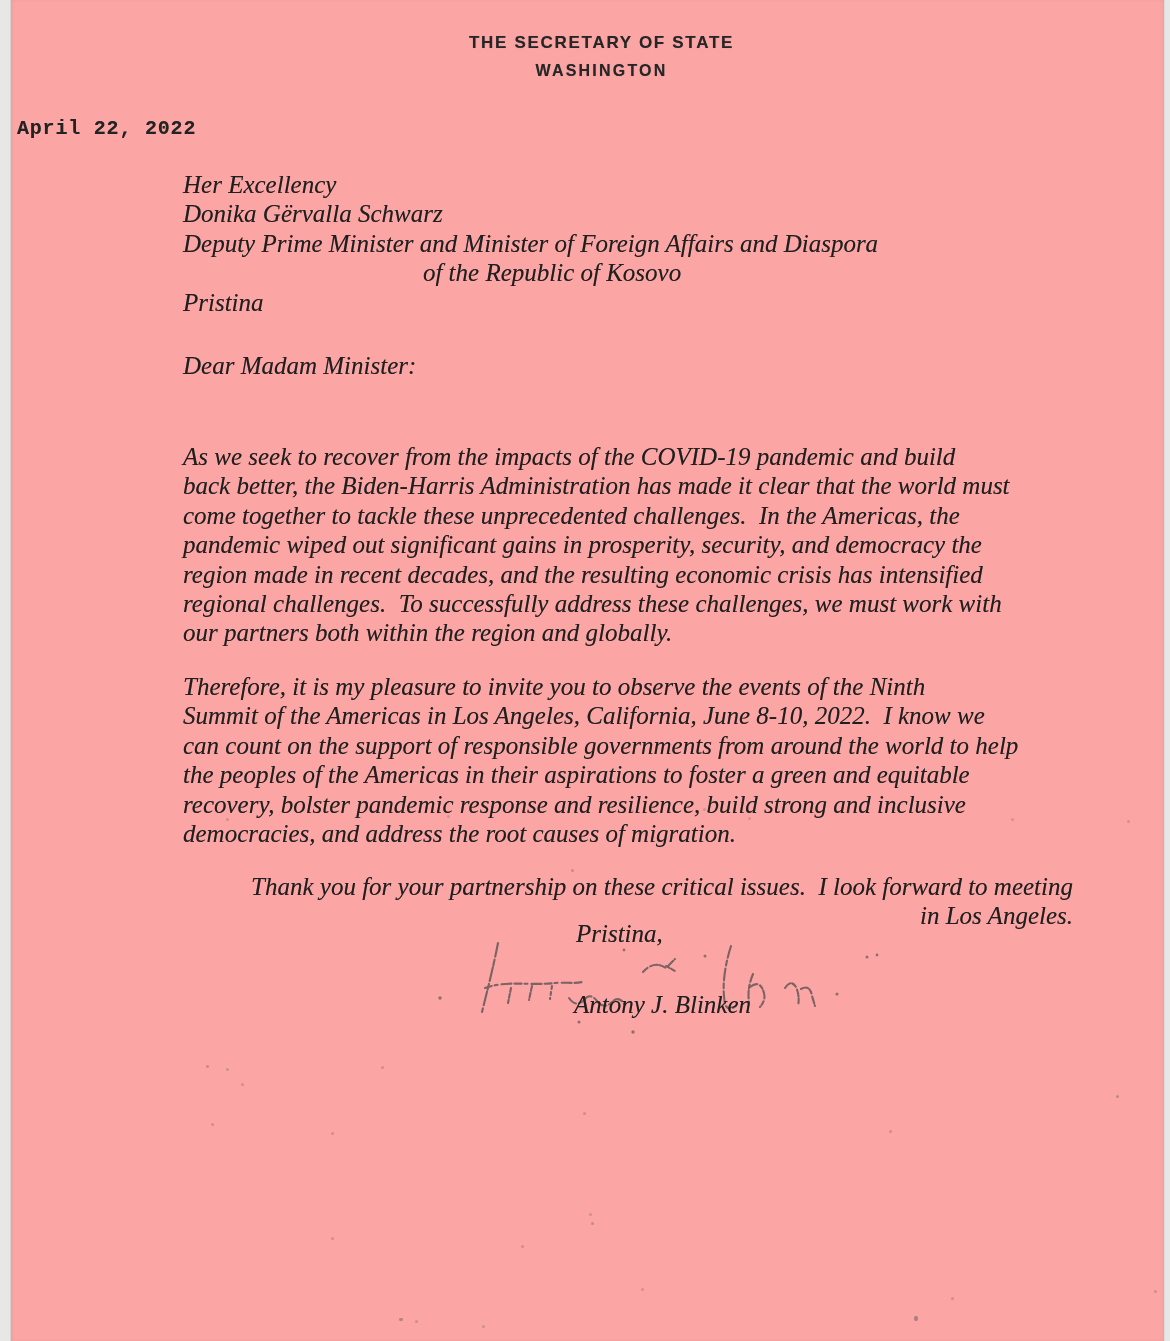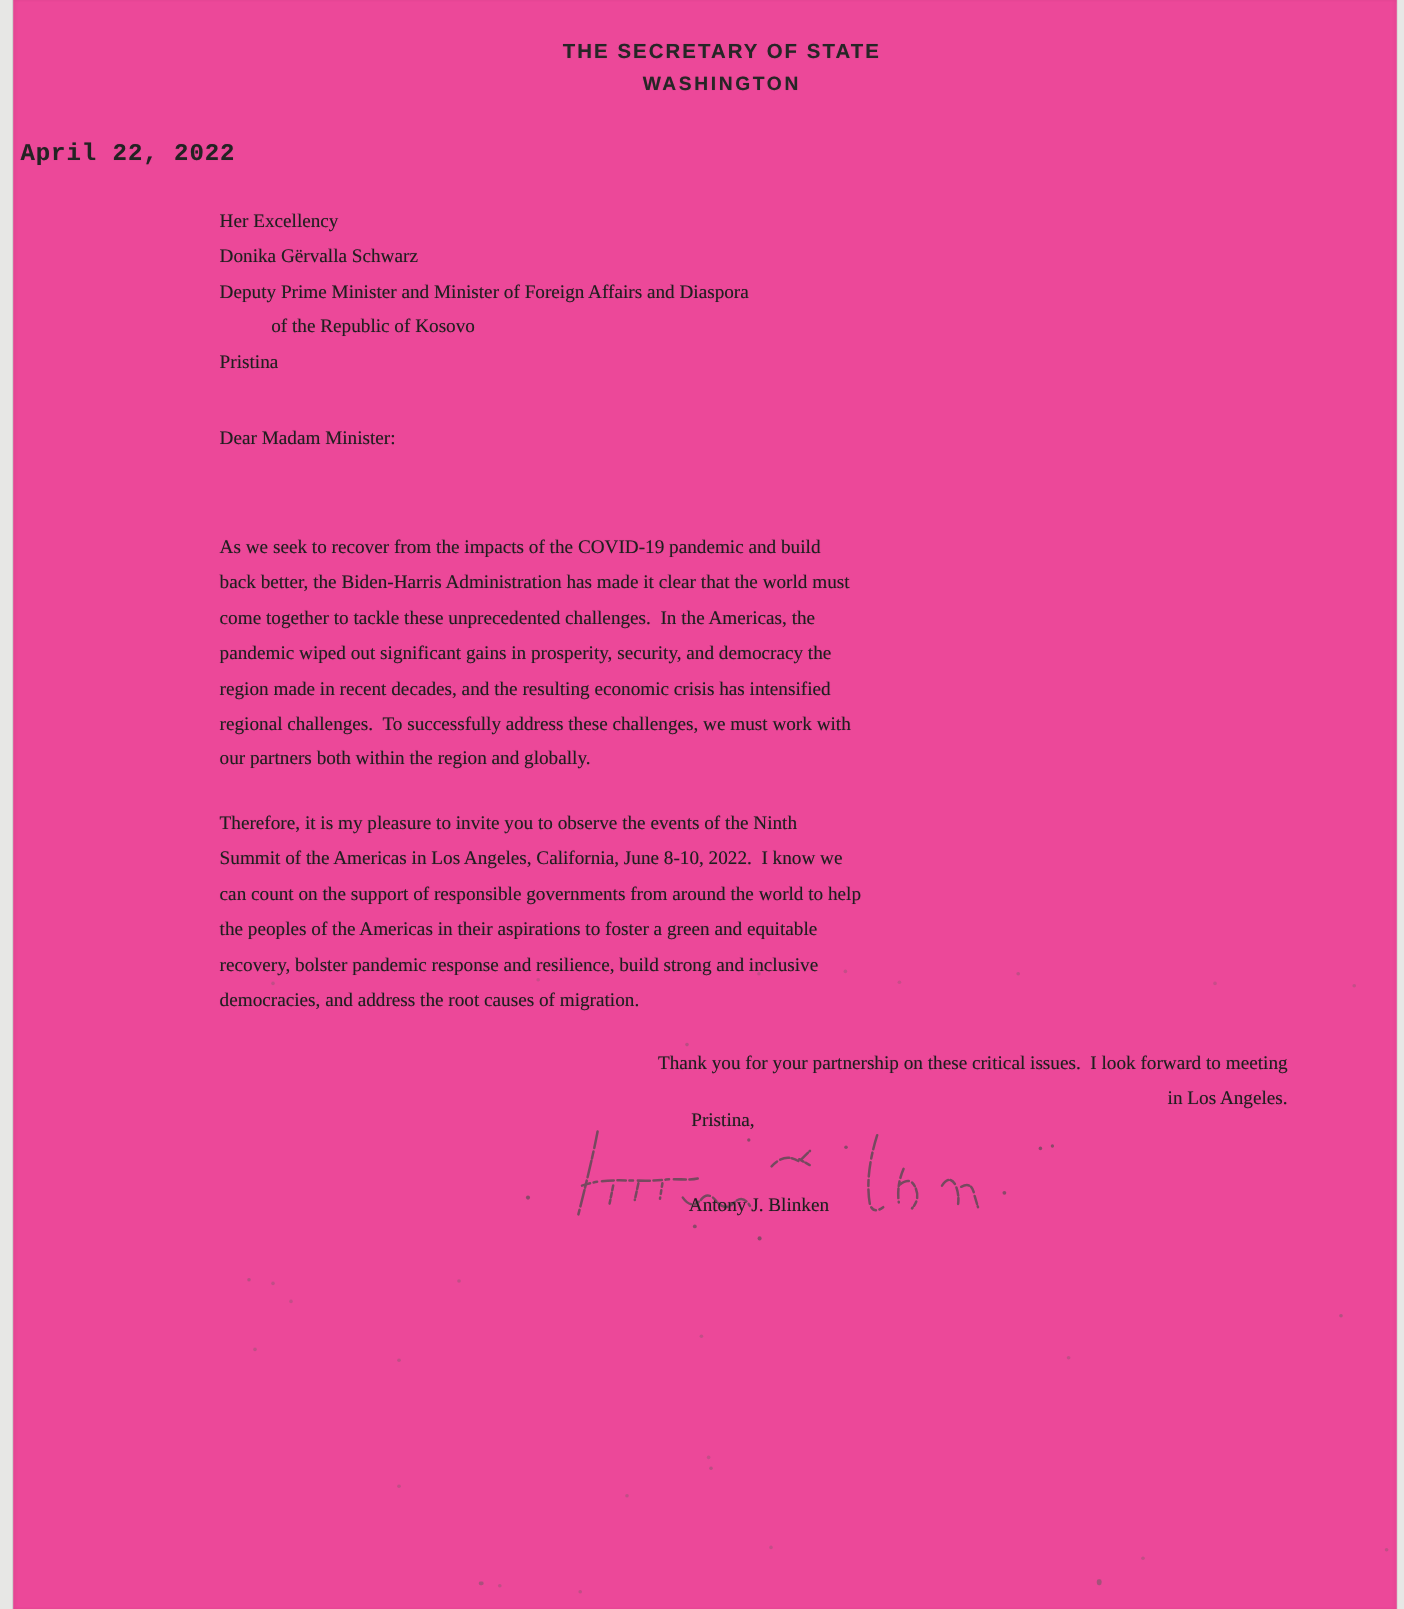--- a/index.html
+++ b/index.html
@@ -11,21 +11,21 @@
   .page {
     position: relative;
     width: 1170px; height: 1341px;
     background: #e7e7e5;
     overflow: hidden;
   }
   .paper {
     position: absolute;
     left: 10px; top: 0;
     width: 1153px; height: 1341px;
-    background: #ec4899;
+    background: #fca5a5;
     border-left: 1px solid #d3d3d1;
     border-right: 1px solid #dadad8;
     box-shadow: inset 2px 0 3px rgba(0,0,0,0.04), inset -2px 0 3px rgba(0,0,0,0.03);
   }
   .letterhead {
     position: absolute;
     top: 33px; left: 0; width: 100%;
     text-align: center;
     transform: translateX(14px);
     font-family: "Liberation Sans", sans-serif;
@@ -41,28 +41,29 @@
     text-align: left;
     transform: translateX(6px);
     font-family: "Liberation Mono", monospace;
     font-weight: bold;
     font-size: 20px;
     letter-spacing: 0.8px;
     color: #232323;
     text-shadow: 0 0 0.6px rgba(40,40,40,0.4);
   }
   .bodytext {
-    font-size: 16px;
+    font-size: 25px;
     line-height: 29.4px;
     color: #1f1f1f;
     text-shadow: 0 0 0.6px rgba(35,35,35,0.45);
+    font-style: italic;
   }
   .recipient { position: absolute; left: 172px; top: 170px; }
   .recipient-line { white-space: nowrap; }
-  .recipient-line.indent { padding-left: 43px; }
+  .recipient-line.indent { padding-left: 43px; text-align: center; }
   .salutation { position: absolute; left: 172px; top: 351px; }
   .para {
     position: absolute;
     left: 172px;
     width: 890px;
     white-space: pre-wrap;
     margin-top: 36px;
   }
   .para-1 { top: 406px; }
   .para-2 { top: 636px; }

